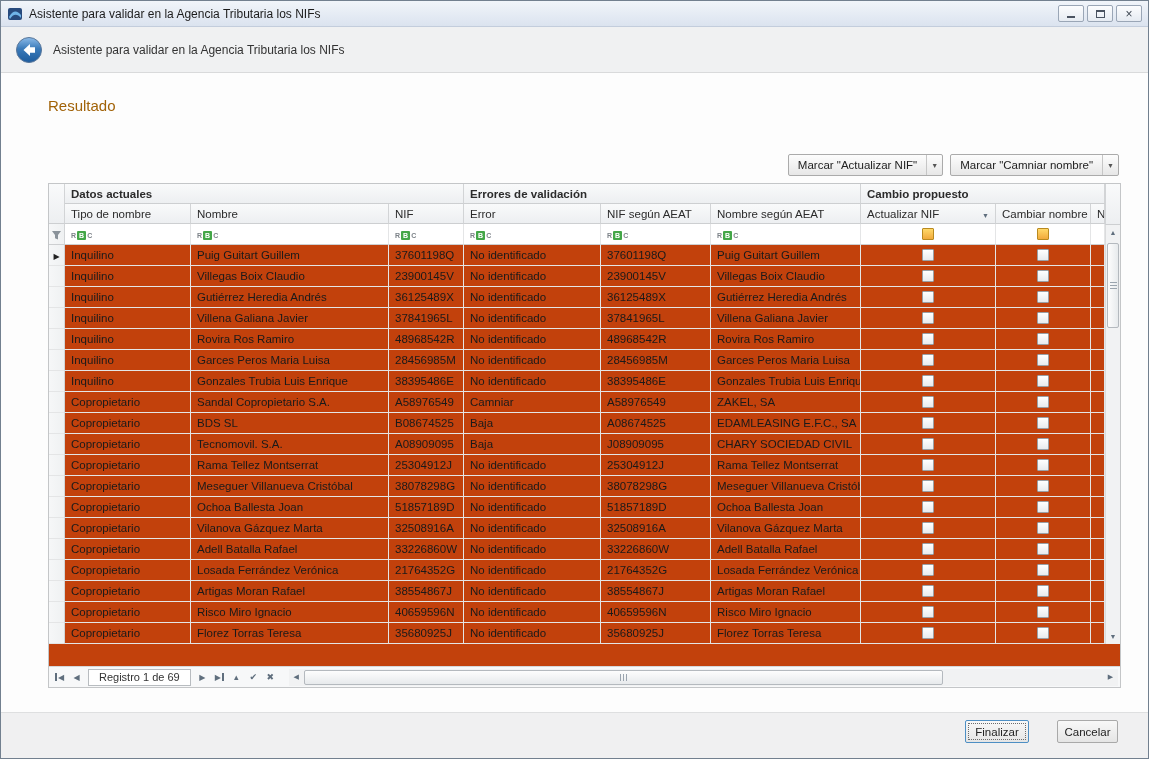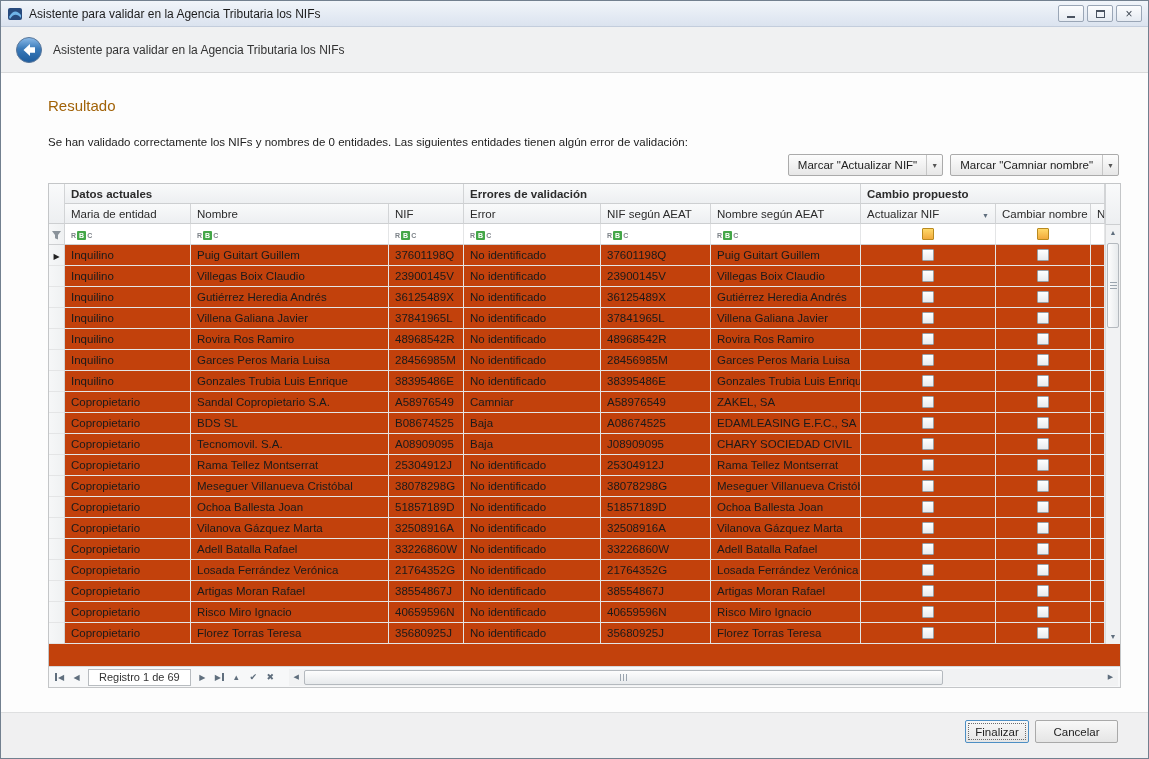--- a/index.html
+++ b/index.html
@@ -101,21 +101,21 @@
     border:1px solid #b4b9be;border-radius:2px;background:linear-gradient(#fdfdfd,#e7eaec);
     display:flex;align-items:center;justify-content:center;}
   .hgrip{width:1px;height:7px;background:#9aa4ae;box-shadow:-3px 0 0 #9aa4ae,3px 0 0 #9aa4ae;}
 
   
   .footer{position:absolute;left:0;right:0;bottom:0;height:46px;background:#f0f0f1;border-top:1px solid #dedfe0;}
   .btn{position:absolute;top:7px;height:23px;border:1px solid #a9a9a9;border-radius:2px;
     background:linear-gradient(#f8f8f8,#e5e5e5);display:flex;align-items:center;justify-content:center;
     font-size:11.5px;color:#222;}
   .btn.finish{right:119px;width:64px;border-color:#4e8fc4;outline:1px dotted #6b6b6b;outline-offset:-4px;text-align:right;}
-  .btn.cancel{right:30px;width:83px;}
+  .btn.cancel{right:30px;width:61px;}
 </style>
 </head>
 <body>
 
 <div class="window">
 
   <div class="titlebar">
     <span class="app-icon">
       <svg width="16" height="16" viewBox="0 0 16 16">
         <rect x="1" y="2" width="14" height="12" rx="2" fill="#274a7d"></rect>
@@ -148,21 +148,20 @@
         </defs>
         <circle cx="14" cy="14" r="12.5" fill="url(#backgrad)" stroke="#58769a" stroke-width="1"></circle>
         <path d="M8.5 14 L15 8 L15 11.2 L20 11.2 L20 16.8 L15 16.8 L15 20 Z" fill="#ffffff"></path>
       </svg>
     </span>
     <span class="wizard-title">Asistente para validar en la Agencia Tributaria los NIFs</span>
   </div>
 
   <div class="content">
     <div class="result-heading">Resultado</div>
-    <div class="result-desc">Se han validado correctamente los NIFs y nombres de 0 entidades. Las siguientes entidades tienen algún error de validación:</div>
 
     <div class="actions">
       <div class="split-btn">
         <span class="sb-label">Marcar "Actualizar NIF"</span>
         <span class="sb-arrow">▼</span>
       </div>
       <div class="split-btn">
         <span class="sb-label">Marcar "Camniar nombre"</span>
         <span class="sb-arrow">▼</span>
       </div>
@@ -183,21 +182,21 @@
             <col style="width:14px">
         </colgroup>
         <thead>
           <tr class="group-row">
             <th class="c-ind" rowspan="2"></th>
             <th colspan="3">Datos actuales</th>
             <th colspan="3">Errores de validación</th>
             <th colspan="3">Cambio propuesto</th>
           </tr>
           <tr class="col-row">
-            <th>Maria de entidad</th>
+            <th>Tipo de nombre</th>
             <th>Nombre</th>
             <th>NIF</th>
             <th>Error</th>
             <th>NIF según AEAT</th>
             <th>Nombre según AEAT</th>
             <th><i class="hdr-arrow">▼</i><span>Actualizar NIF</span></th>
             <th>Cambiar nombre</th>
             <th>No</th>
           </tr>
           <tr class="filter-row">

